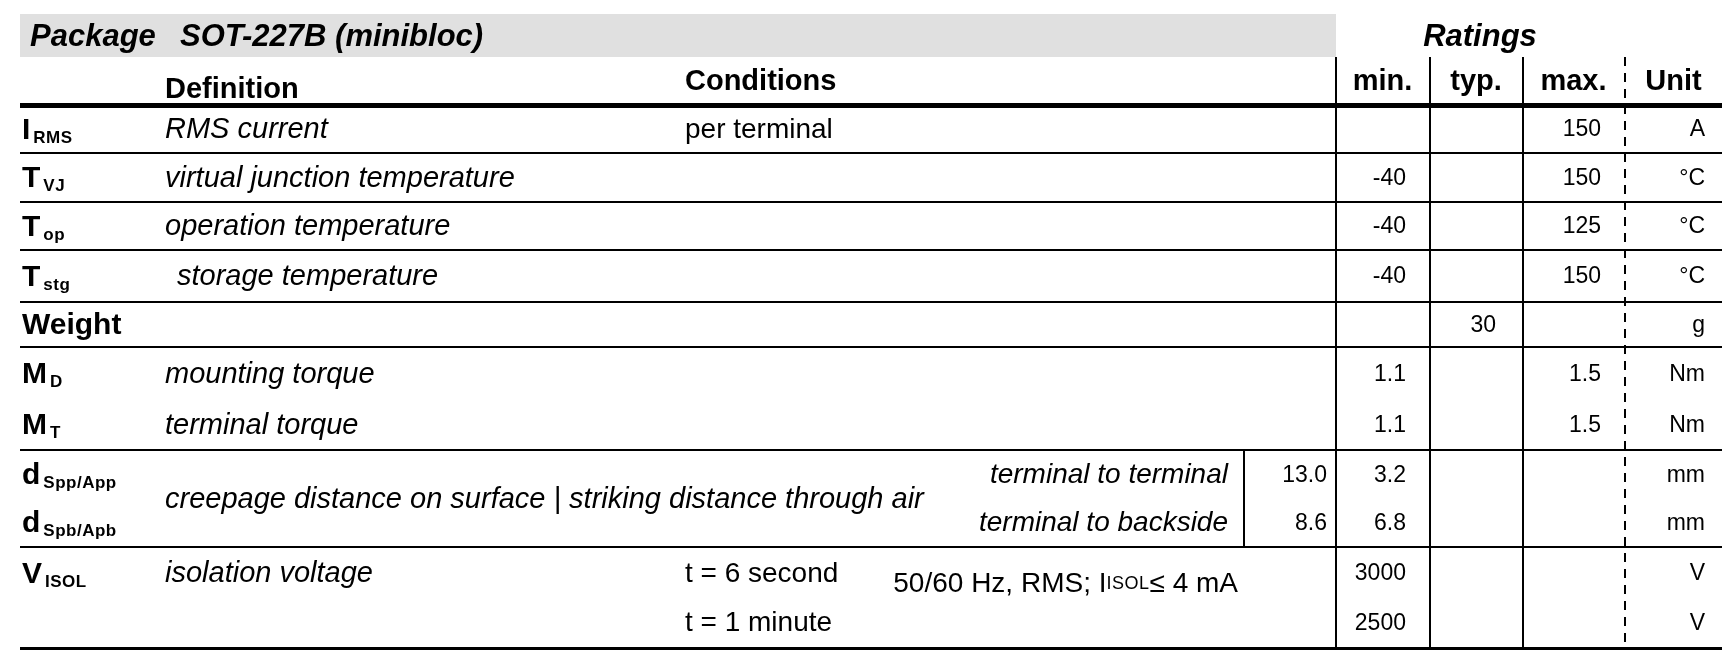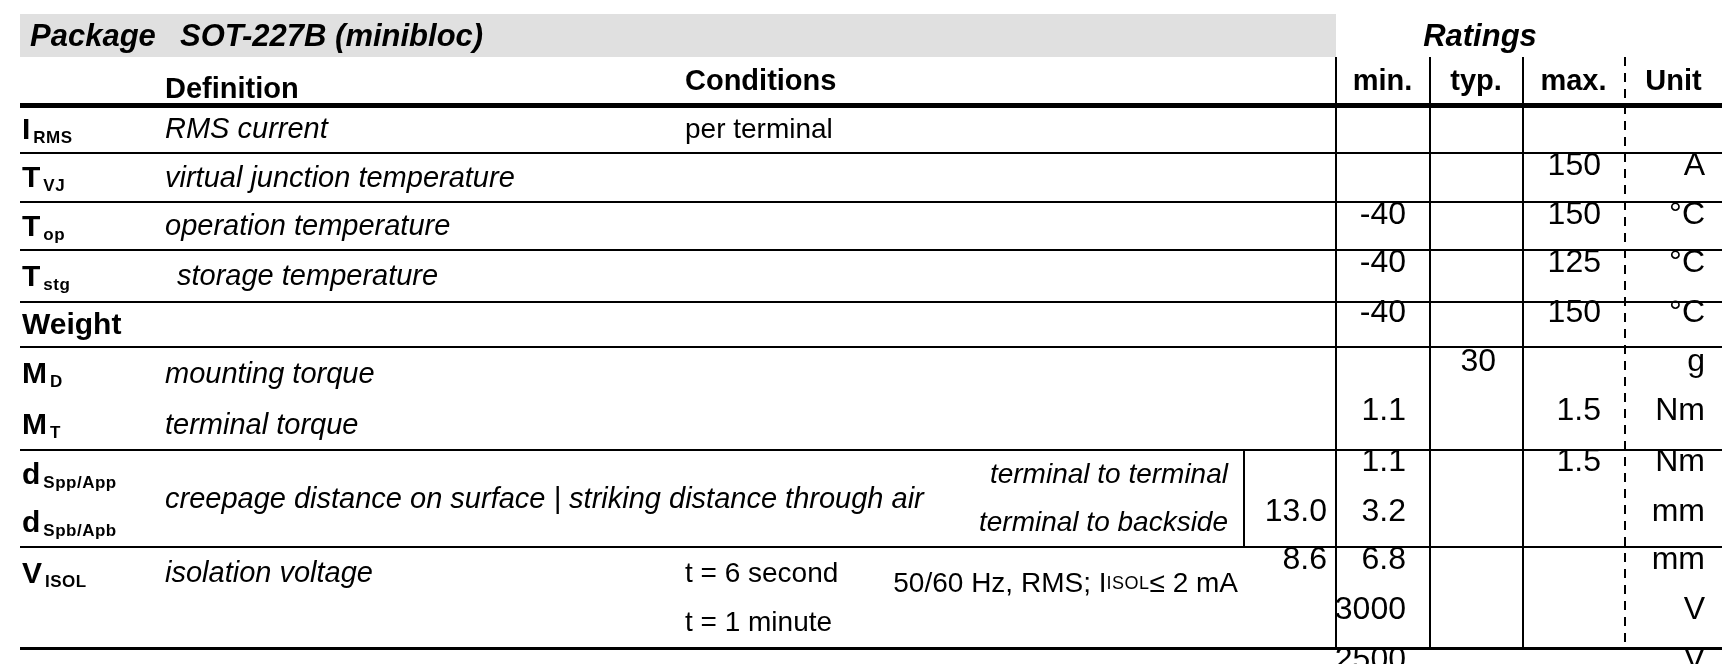--- a/index.html
+++ b/index.html
@@ -13,21 +13,21 @@
   .vline{position:absolute;top:57px;height:592px;width:2px;background:#000;}
   .vdash{position:absolute;top:57px;height:592px;width:2px;
          background:repeating-linear-gradient(to bottom,#000 0 9px,transparent 9px 16px);}
   .hdr{font-weight:bold;font-size:29px;}
   .title{font-weight:bold;font-size:31px;font-style:italic;}
   .sym{font-weight:bold;font-size:30px;}
   .sym .sub{font-size:17px;position:relative;top:9px;margin-left:3px;letter-spacing:.5px;}
   .def{font-style:italic;font-size:29px;}
   .cond{font-size:28px;}
   .condi{font-style:italic;font-size:28px;}
-  .val{font-size:32px;margin-top:36px;}
+  .val{font-size:23px;}
   .inline-sub{font-size:18px;letter-spacing:.5px;}
 </style>
 </head>
 <body>
 
 <div class="page">
 
   <div class="band"></div>
   <div class="cell title" style="left:30px;top:14px;height:43px">Package</div>
   <div class="cell title" style="left:180px;top:14px;height:43px">SOT-227B (minibloc)</div>
@@ -146,20 +146,20 @@
   <div class="cell sym" style="left:22px;top:548px;height:49px">
       <span>V</span>
       <span class="sub">ISOL</span>
     </div>
   <div class="cell def" style="left:165px;top:548px;height:49px">isolation voltage</div>
   <div class="cell cond" style="left:685px;top:548px;height:49px">t = 6 second</div>
   <div class="cell cond" style="left:685px;top:597px;height:50px">t = 1 minute</div>
   <div class="cell cond right" style="left:700px;top:547px;width:538px;height:72px">
       <span>50/60 Hz, RMS; I</span>
       <span class="inline-sub">ISOL</span>
-      <span> ≤ 2 mA</span>
+      <span> ≤ 4 mA</span>
     </div>
   <div class="cell val right" style="left:1336px;top:548px;width:70px;height:49px">3000</div>
   <div class="cell val right" style="left:1336px;top:597px;width:70px;height:50px">2500</div>
   <div class="cell val right" style="left:1625px;top:548px;width:80px;height:49px">V</div>
   <div class="cell val right" style="left:1625px;top:597px;width:80px;height:50px">V</div>
 
 </div>
 
 </body></html>

